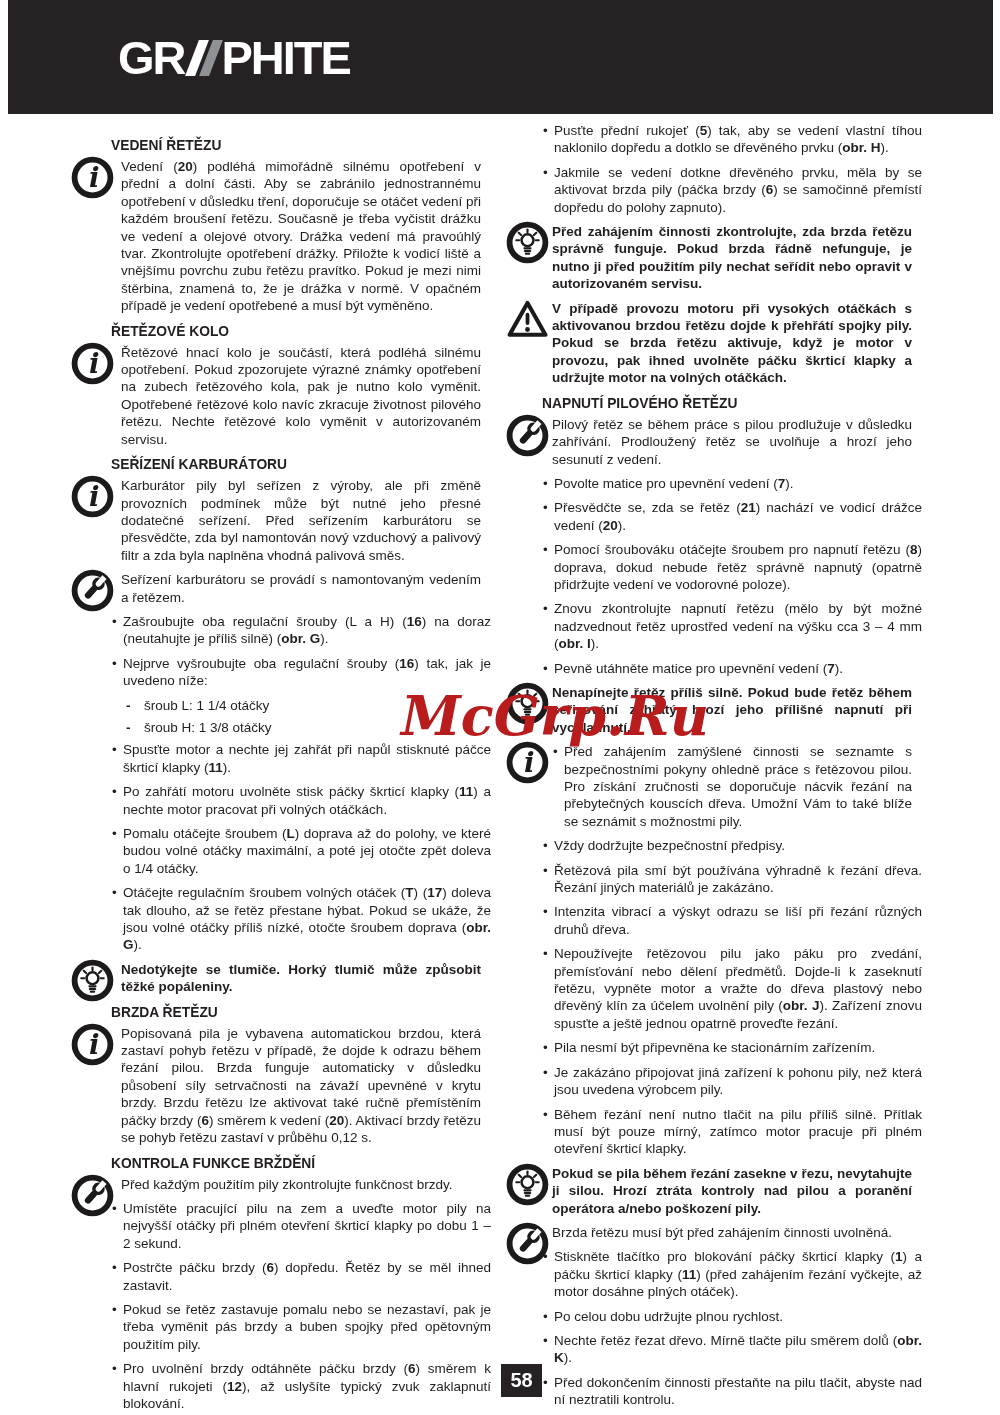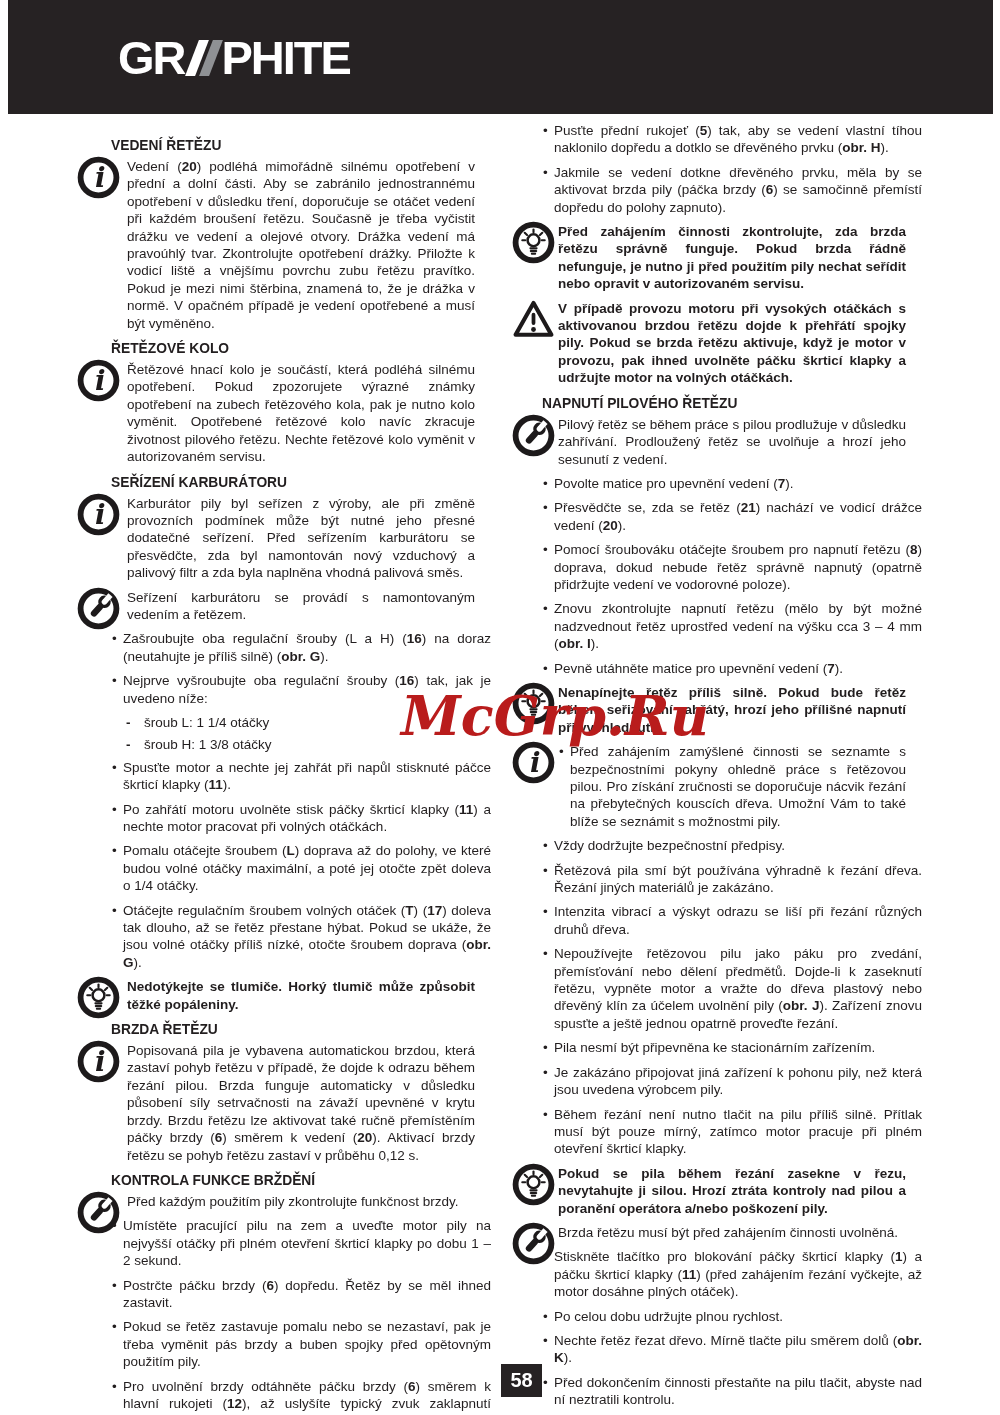--- a/index.html
+++ b/index.html
@@ -20,21 +20,21 @@
   .sl2 { background:#8f9194; margin-left:4px; }
 
   
   .col { position:absolute; top:122px; }
   .col-l { left:111px; width:380px; }
   .col-r { left:542px; width:380px; }
 
   .h { font-weight:bold; font-size:13.8px; margin:9px 0 5px; }
   .col-l > .h:first-child { margin-top:16px; }
 
-  .blk { position:relative; margin:0 16px 7px; }
+  .blk { position:relative; margin:0 10px 7px; }
   .blk .li { margin-bottom:0; }
   .p { font-size:13.5px; line-height:17.4px; text-align:justify; }
   .b { font-weight:bold; }
 
   .li { position:relative; padding-left:12px; margin:0 0 7px;
         font-size:13.5px; line-height:17.4px; text-align:justify; }
   .li .mk { position:absolute; left:1px; top:0; }
   .li.d { padding-left:33px; margin-bottom:5px; }
   .li.d .mk { left:15px; font-weight:bold; }
 

